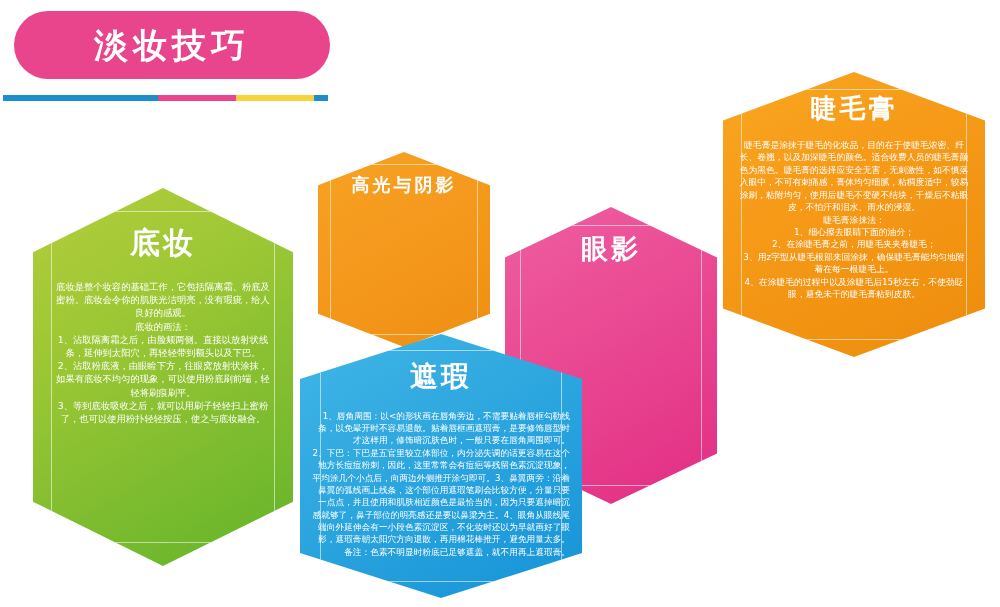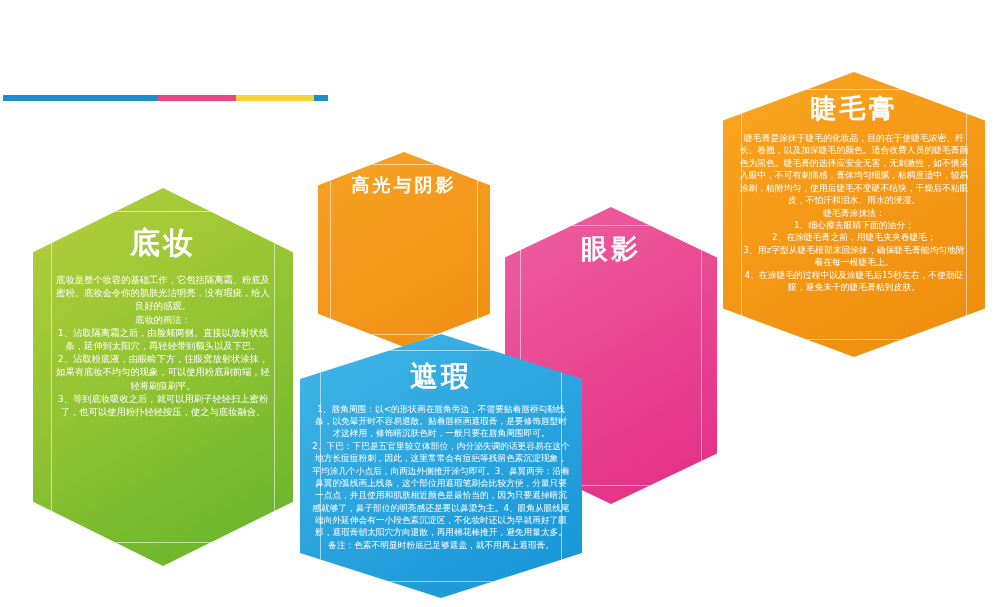--- a/index.html
+++ b/index.html
@@ -41,21 +41,21 @@
     box-sizing:border-box;
     pointer-events:none;
   }
   .hex .content{
     position:absolute;left:0;top:0;width:100%;height:100%;
     display:flex;flex-direction:column;align-items:center;
     box-sizing:border-box;
     color:#fff;
   }
   .hex h2{
-    margin:0;
+    margin:7px;
     color:#ffffff;
     font-family:"DejaVu Serif","Liberation Serif",serif;
     font-weight:bold;
     letter-spacing:3px;
     line-height:1.1;
     text-align:center;
   }
   .hex .body{
     color:#ffffff;
     text-align:center;
@@ -81,32 +81,35 @@
   #hex-yanying .body{font-size:8.6px;margin-top:9px;padding:0 12px;}
 
   #hex-jiemaogao{ left:723px; top:72px; width:262px; height:285px;
     background:linear-gradient(150deg,#f9a621 0%,#f69a18 40%,#ee8c0c 100%); }
   #hex-jiemaogao h2{font-size:26px;margin-top:22px;}
   #hex-jiemaogao .body{font-size:8.8px;margin-top:9px;padding:0 16px;}
 
   #hex-zhexia{ left:300px; top:334px; width:282px; height:264px;
     background:linear-gradient(150deg,#41b6e6 0%,#2fa8e0 40%,#1593d8 100%); }
   #hex-zhexia h2{font-size:28px;margin-top:28px;}
-  #hex-zhexia .body{font-size:8.7px;margin-top:10px;padding:0 12px;}
+  #hex-zhexia .body{font-size:8.7px;margin-top:10px;padding:0 12px;text-align:right;}
 
   #hex-yanxian{ left:698px; top:340px; width:210px; height:261px;
     background:linear-gradient(150deg,#3fb4e6 0%,#2da6df 40%,#1292d7 100%); }
   #hex-yanxian h2{font-size:26px;margin-top:27px;}
   #hex-yanxian .body{font-size:8.7px;margin-top:9px;padding:0 14px;}
 </style>
 </head>
 <body>
 
 <div id="stage" style="background: rgb(255, 255, 255);">
 
+  <div class="title-pill" style="background: rgb(232, 69, 140);">
+    <span class="t">淡妆技巧</span>
+  </div>
 
   <div class="rule">
     <span class="seg" style="background: rgb(29, 142, 203); width: 155px;"></span>
     <span class="seg" style="background: rgb(232, 69, 140); width: 78px;"></span>
     <span class="seg" style="background: rgb(246, 211, 60); width: 78px;"></span>
     <span class="seg" style="background: rgb(29, 142, 203); width: 14px;"></span>
   </div>
 
   <div class="hex" id="hex-dizhuang">
     <div class="content">

